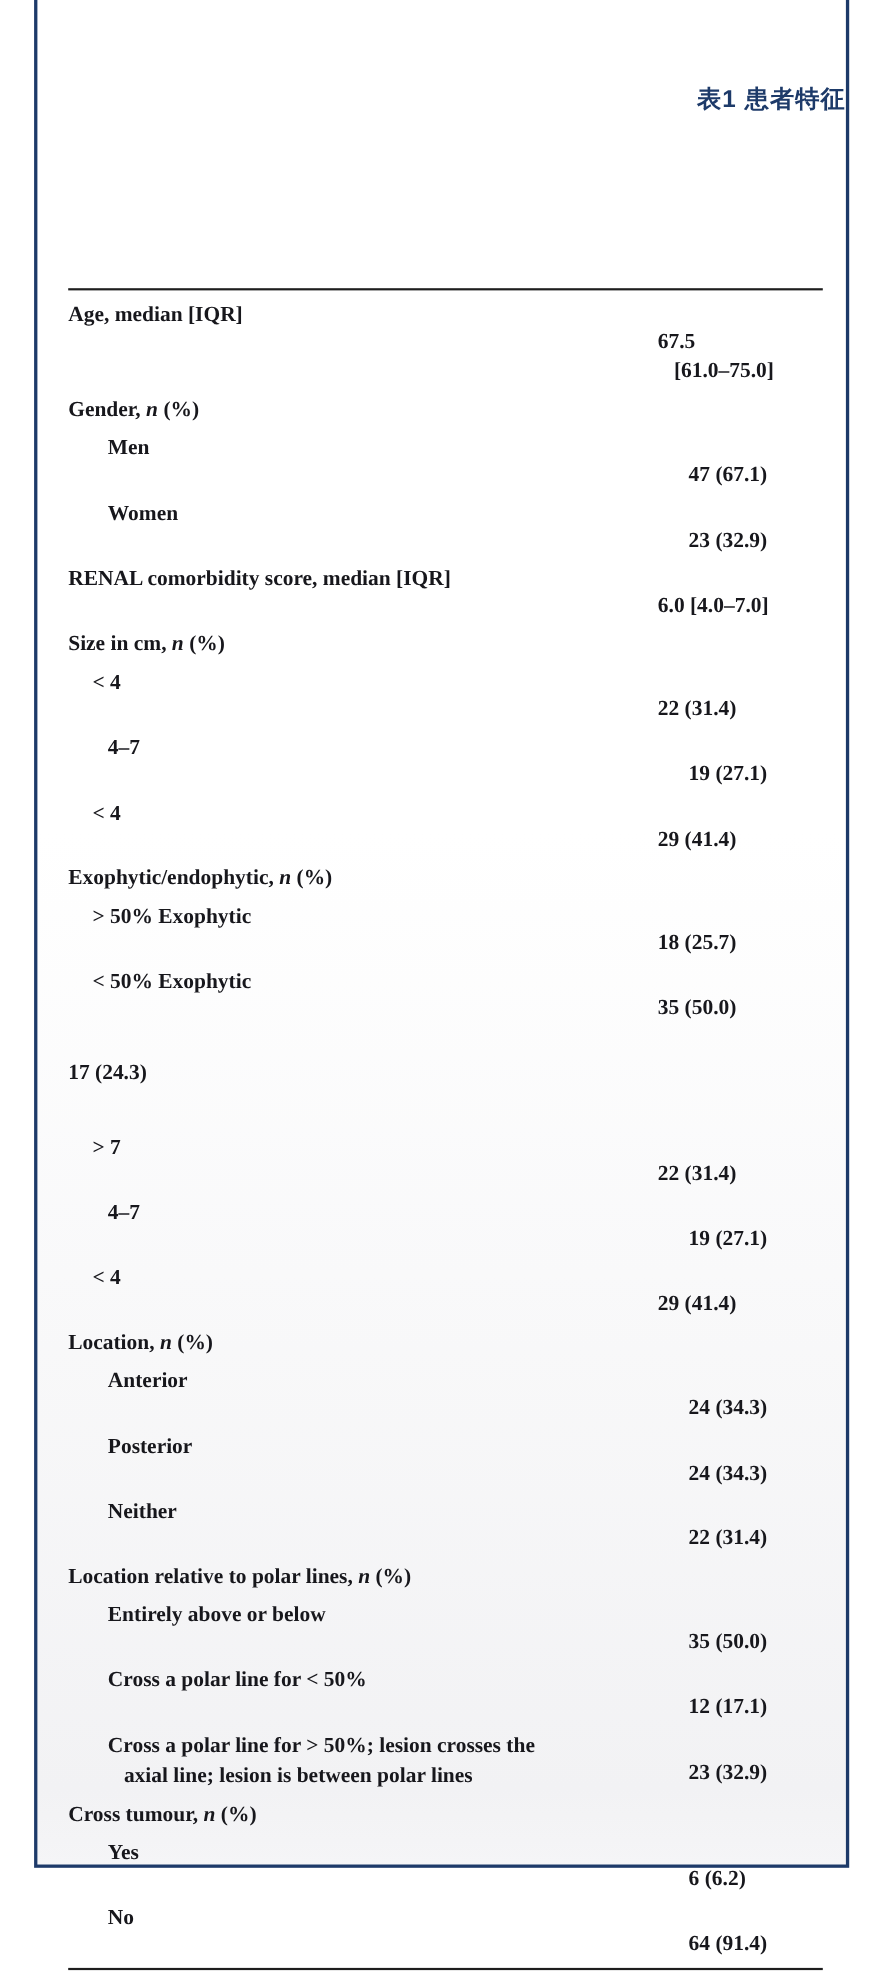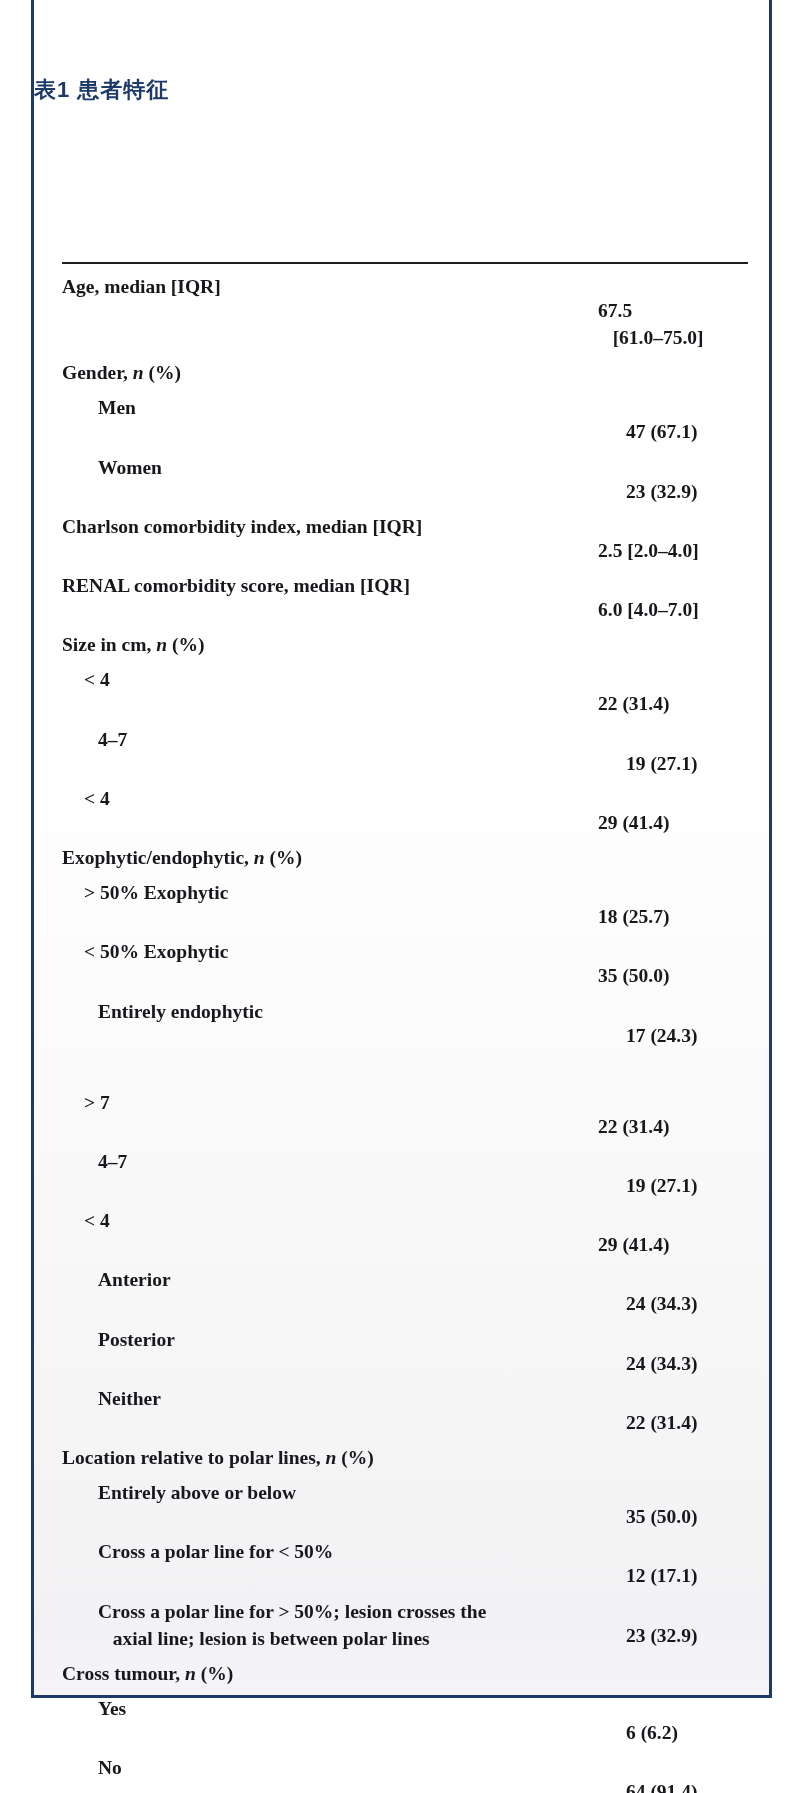--- a/index.html
+++ b/index.html
@@ -13,21 +13,21 @@
   .card {
     position: absolute;
     left: 31px; top: -12px;
     width: 741px; height: 1710px;
     box-sizing: border-box;
     border: 3px solid var(--navy, #1d3a69);
     background: linear-gradient(180deg, #ffffff 0%, #ffffff 45%, #f2f2f4 96%, #f5f5f7 100%);
   }
   .title {
     margin-top: 85px;
-    text-align: left;
+    text-align: right;
     font-family: "Liberation Sans", "DejaVu Sans", sans-serif;
     font-weight: 700;
     font-size: 22px;
     line-height: 28px;
     letter-spacing: 1px;
     color: var(--navy, #1d3a69);
   }
   .tablewrap {
     margin: 158px 21px 0 28px;
     border-top: 2.5px solid #1e1e1e;
@@ -71,24 +71,20 @@
         </div>
         <div class="row ind1">
           <div class="cell label"><span>Men</span></div>
           <div class="cell value">47 (67.1)</div>
         </div>
         <div class="row ind1">
           <div class="cell label"><span>Women</span></div>
           <div class="cell value">23 (32.9)</div>
         </div>
         <div class="row ind0">
-          <div class="cell label"><span>Charlson comorbidity index, median [IQR]</span></div>
-          <div class="cell value">2.5 [2.0–4.0]</div>
-        </div>
-        <div class="row ind0">
           <div class="cell label"><span>RENAL comorbidity score, median [IQR]</span></div>
           <div class="cell value">6.0 [4.0–7.0]</div>
         </div>
         <div class="row ind0">
           <div class="cell label"><span>Size in cm, </span><span class="it">n</span><span> (%)</span></div>
           <div class="cell value"></div>
         </div>
         <div class="row ind2">
           <div class="cell label"><span>&lt; 4</span></div>
           <div class="cell value">22 (31.4)</div>
@@ -107,37 +103,40 @@
         </div>
         <div class="row ind2">
           <div class="cell label"><span>&gt; 50% Exophytic</span></div>
           <div class="cell value">18 (25.7)</div>
         </div>
         <div class="row ind2">
           <div class="cell label"><span>&lt; 50% Exophytic</span></div>
           <div class="cell value">35 (50.0)</div>
         </div>
         <div class="row ind1">
-          <div class="cell label"><span>Entirely endophytic</span></div>
           <div class="cell value">17 (24.3)</div>
         </div>
         <div class="row ind0">
           <div class="cell value"></div>
         </div>
         <div class="row ind2">
           <div class="cell label"><span>&gt; 7</span></div>
           <div class="cell value">22 (31.4)</div>
         </div>
         <div class="row ind1">
           <div class="cell label"><span>4–7</span></div>
           <div class="cell value">19 (27.1)</div>
         </div>
         <div class="row ind2">
           <div class="cell label"><span>&lt; 4</span></div>
           <div class="cell value">29 (41.4)</div>
+        </div>
+        <div class="row ind0">
+          <div class="cell label"><span>Location, </span><span class="it">n</span><span> (%)</span></div>
+          <div class="cell value"></div>
         </div>
         <div class="row ind1">
           <div class="cell label"><span>Anterior</span></div>
           <div class="cell value">24 (34.3)</div>
         </div>
         <div class="row ind1">
           <div class="cell label"><span>Posterior</span></div>
           <div class="cell value">24 (34.3)</div>
         </div>
         <div class="row ind1">

